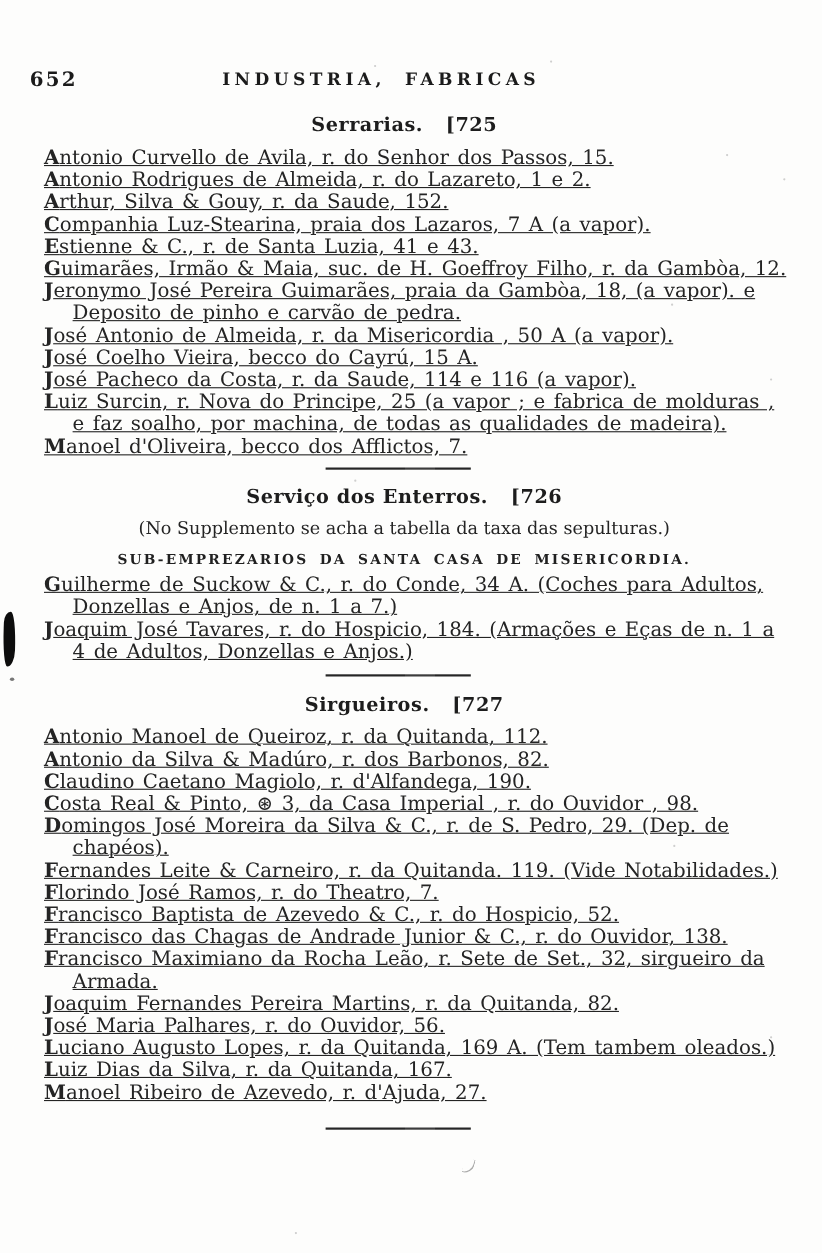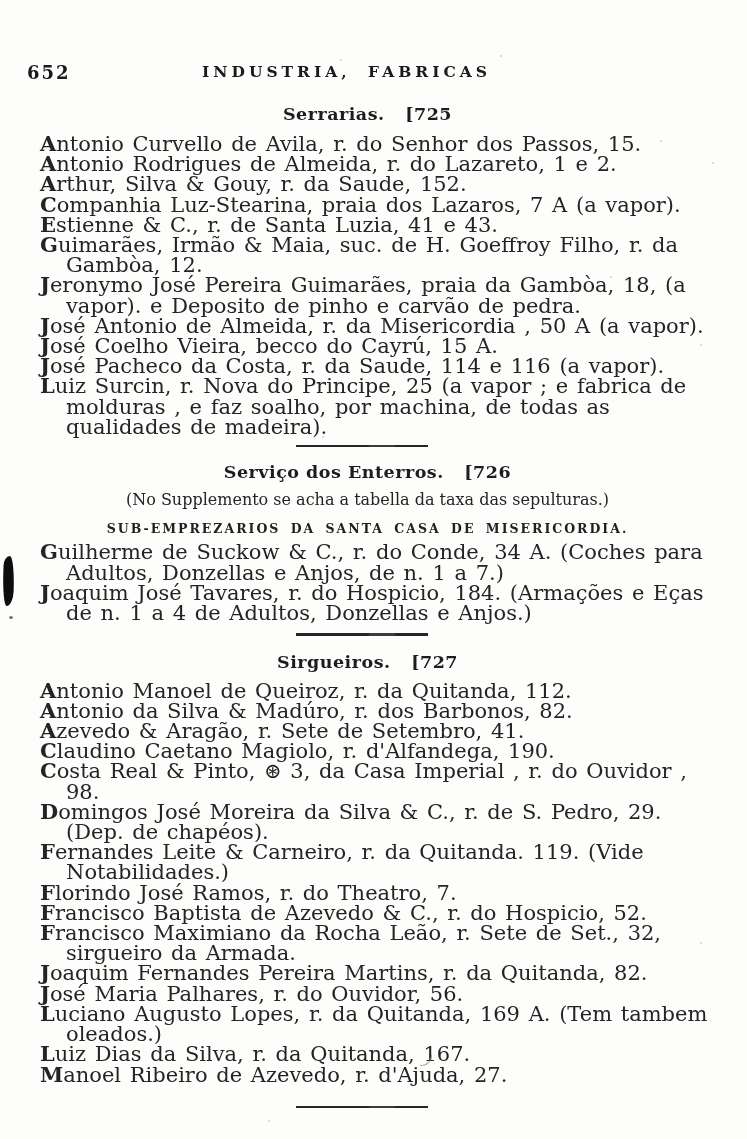--- a/index.html
+++ b/index.html
@@ -30,21 +30,21 @@
   .section-heading {
     margin: 0; text-align: center; transform: translateX(-6px);
     font-size: 17.5px; font-weight: bold; letter-spacing: 0.5px; color: #1d1d1d;
   }
   .section-heading .ref { margin-left: 14px; }
   #sec-serrarias .section-heading { margin-top: 20px; }
   #sec-enterros  .section-heading { margin-top: 15px; }
   #sec-sirgueiros .section-heading { margin-top: 16px; }
   .entries {
     margin: 10px 28px 0 40px;
-    font-size: 21px; line-height: 20.2px; word-spacing: 2px;
+    font-size: 18px; line-height: 20.2px; word-spacing: 2px; text-decoration: underline;
   }
   #sec-enterros .entries { margin-top: 6px; }
   #sec-sirgueiros .entries { margin-top: 9px; }
   .entry { margin: 0; padding-left: 26px; text-indent: -26px; }
   .entry::first-letter { font-weight: bold; }
   .section-note {
     margin: 8px 0 0; text-align: center; transform: translateX(-6px);
     font-size: 16px; line-height: 20px; color: #242424;
   }
   .section-subheading {
@@ -115,20 +115,21 @@
       <p class="entry">Antonio Rodrigues de Almeida, r. do Lazareto, 1 e 2.</p>
       <p class="entry">Arthur, Silva &amp; Gouy, r. da Saude, 152.</p>
       <p class="entry">Companhia Luz-Stearina, praia dos Lazaros, 7 A (a vapor).</p>
       <p class="entry">Estienne &amp; C., r. de Santa Luzia, 41 e 43.</p>
       <p class="entry">Guimarães, Irmão &amp; Maia, suc. de H. Goeffroy Filho, r. da Gambòa, 12.</p>
       <p class="entry">Jeronymo José Pereira Guimarães, praia da Gambòa, 18, (a vapor). e Deposito de pinho e carvão de pedra.</p>
       <p class="entry">José Antonio de Almeida, r. da Misericordia , 50 A (a vapor).</p>
       <p class="entry">José Coelho Vieira, becco do Cayrú, 15 A.</p>
       <p class="entry">José Pacheco da Costa, r. da Saude, 114 e 116 (a vapor).</p>
       <p class="entry">Luiz Surcin, r. Nova do Principe, 25 (a vapor ; e fabrica de molduras , e faz soalho, por machina, de todas as qualidades de madeira).</p>
+      <p class="entry">Manoel d'Oliveira, becco dos Afflictos, 7.</p>
     </div>
   </section>
 
   <div class="rule rule-1"></div>
 
   <section id="sec-enterros">
     <h2 class="section-heading">
       <span>Serviço dos Enterros.</span>
       <span class="ref">[726</span>
     </h2>
@@ -143,27 +144,27 @@
   <div class="rule rule-2"></div>
 
   <section id="sec-sirgueiros">
     <h2 class="section-heading">
       <span>Sirgueiros.</span>
       <span class="ref">[727</span>
     </h2>
     <div class="entries">
       <p class="entry">Antonio Manoel de Queiroz, r. da Quitanda, 112.</p>
       <p class="entry">Antonio da Silva &amp; Madúro, r. dos Barbonos, 82.</p>
-      <p class="entry">Azevedo &amp; Aragão, r. Sete de Setembro, 41.</p>
       <p class="entry">Claudino Caetano Magiolo, r. d'Alfandega, 190.</p>
       <p class="entry">Costa Real &amp; Pinto, ⊛ 3, da Casa Imperial , r. do Ouvidor , 98.</p>
       <p class="entry">Domingos José Moreira da Silva &amp; C., r. de S. Pedro, 29. (Dep. de chapéos).</p>
       <p class="entry">Fernandes Leite &amp; Carneiro, r. da Quitanda. 119. (Vide Notabilidades.)</p>
       <p class="entry">Florindo José Ramos, r. do Theatro, 7.</p>
       <p class="entry">Francisco Baptista de Azevedo &amp; C., r. do Hospicio, 52.</p>
+      <p class="entry">Francisco das Chagas de Andrade Junior &amp; C., r. do Ouvidor, 138.</p>
       <p class="entry">Francisco Maximiano da Rocha Leão, r. Sete de Set., 32, sirgueiro da Armada.</p>
       <p class="entry">Joaquim Fernandes Pereira Martins, r. da Quitanda, 82.</p>
       <p class="entry">José Maria Palhares, r. do Ouvidor, 56.</p>
       <p class="entry">Luciano Augusto Lopes, r. da Quitanda, 169 A. (Tem tambem oleados.)</p>
       <p class="entry">Luiz Dias da Silva, r. da Quitanda, 167.</p>
       <p class="entry">Manoel Ribeiro de Azevedo, r. d'Ajuda, 27.</p>
     </div>
   </section>
 
   <div class="rule rule-final"></div>

